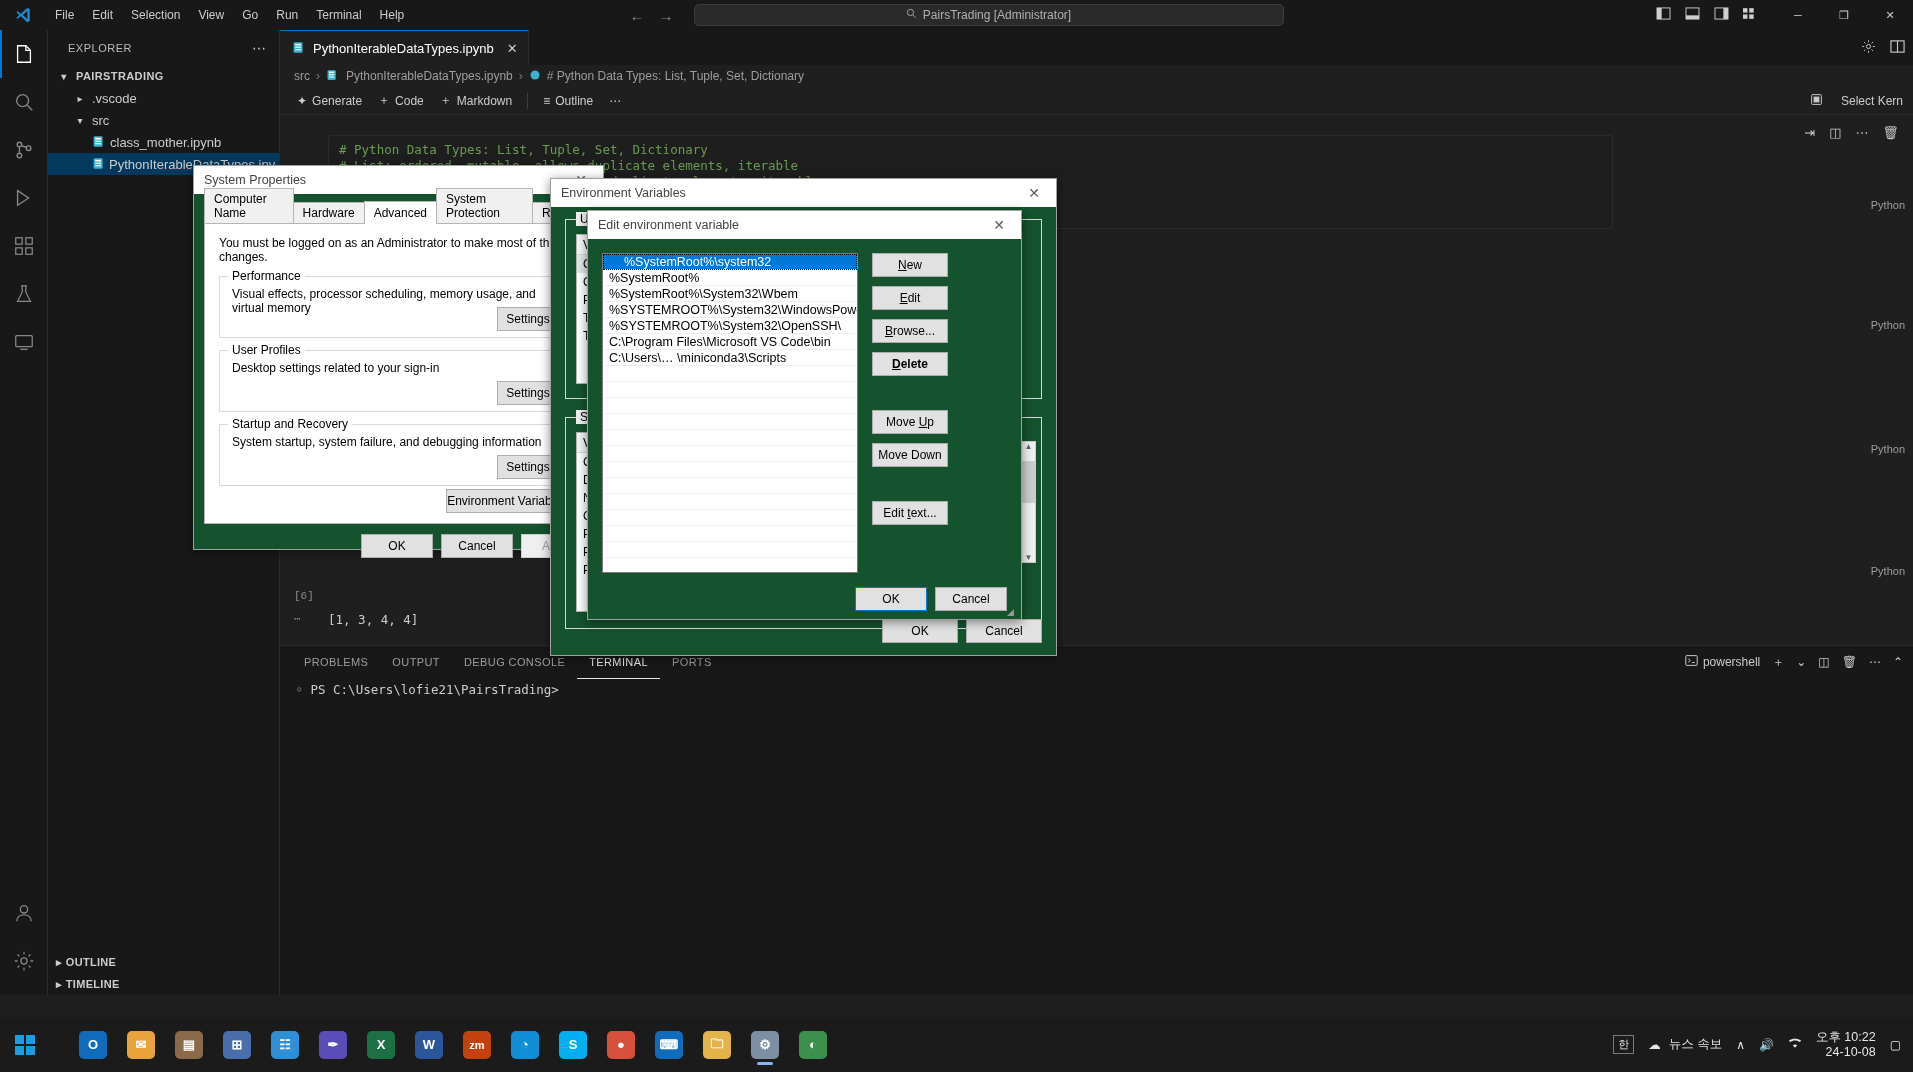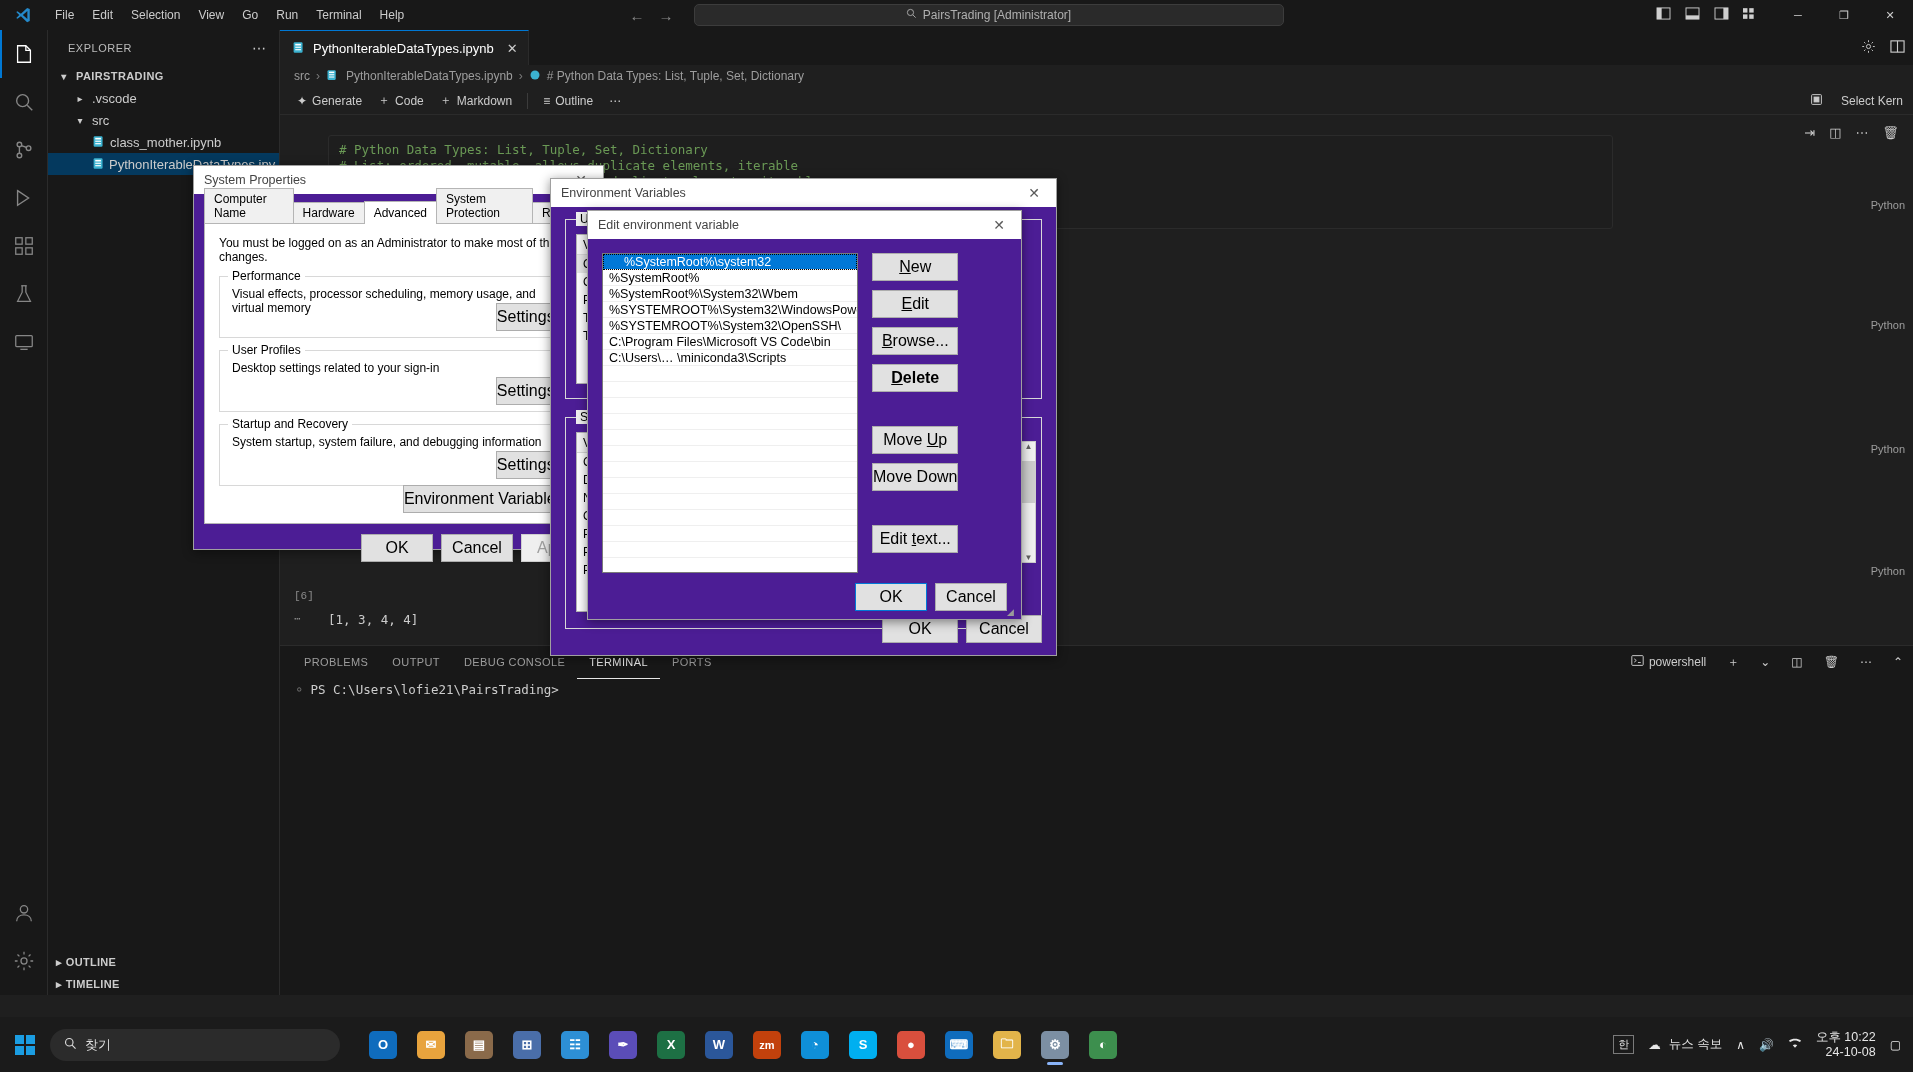--- a/index.html
+++ b/index.html
@@ -112,21 +112,21 @@
   .out-line { margin-left: 48px; color: #cccccc; font-family:"DejaVu Sans Mono", monospace; font-size: 12.5px;}
 
   
   .panel {
     position: absolute; left: 280px; right: 0; top: 645px; height: 350px;
     background: #181818; border-top: 1px solid #2b2b2b;
   }
   .panel-tabs { height: 32px; display: flex; align-items: center; gap: 0; padding-left: 12px; position: relative;}
   .ptab { padding: 0 12px; font-size: 11px; color: #9d9d9d; letter-spacing: .4px; line-height: 32px; }
   .ptab.active { color: #e7e7e7; border-bottom: 1px solid #e7e7e7; }
-  .panel-right { position:absolute; right: 10px; top: 0; height:32px; display:flex;align-items:center;gap:21px;color:#cccccc;font-size:12px;}
+  .panel-right { position:absolute; right: 10px; top: 0; height:32px; display:flex;align-items:center;gap:12px;color:#cccccc;font-size:12px;}
   .term-line { padding: 4px 0 0 14px; font-family:"DejaVu Sans Mono", monospace; font-size: 12.5px; color: #cccccc; display:flex; align-items:center; gap:6px;}
   .term-dot { color:#6a6a6a; }
 
   
   .taskbar {
     position: absolute; bottom: 0; left: 0; width: 1913px; height: 55px;
     background: #1b1b1b; display: flex; align-items: center;
     color: #ffffff; font-size: 12px;
   }
   .tb-start { width: 50px; display:flex; align-items:center; justify-content:center; }
@@ -137,21 +137,21 @@
   .tb-apps { display: flex; align-items: center; gap: 6px; margin-left: 22px; }
   .tb-app { width: 42px; height: 42px; border-radius: 5px; display:flex;align-items:center;justify-content:center; position: relative;}
   .tb-app.running::after{ content:''; position:absolute; bottom: 1px; left: 50%; transform: translateX(-50%); width: 16px; height: 3px; border-radius: 2px; background:#8ab4f8;}
   .tb-ico { width: 28px; height: 28px; border-radius: 5px; display:flex;align-items:center;justify-content:center; font-size: 13px; font-weight: bold; color:#fff; }
   .tb-right { margin-left: auto; display: flex; align-items: center; gap: 14px; padding-right: 12px; color:#e6e6e6;}
   .tb-news { display:flex; align-items:center; gap:8px; font-size: 12.5px;}
   .tb-clock { text-align: right; line-height: 15px; font-size: 12.5px; }
 
   
   .win-dialog {
-    position: absolute; background: #4c1d95; border: 1px solid #a0a0a0;
+    position: absolute; background: #14532d; border: 1px solid #a0a0a0;
     box-shadow: 0 2px 10px rgba(0,0,0,.45);
     font-family: "Liberation Sans", sans-serif; color: #000000; font-size: 12px;
   }
   .win-title {
     height: 28px; background: #ffffff; display: flex; align-items: center;
     padding-left: 10px; font-size: 12.5px; color: #444444;
   }
   .win-close {
     margin-left: auto; width: 44px; height: 28px; display:flex;align-items:center;justify-content:center;
     color: #5a5a5a; font-size: 14px;
@@ -163,21 +163,21 @@
     border: 1px solid #b5b5b5; border-bottom: none; margin-right: -1px; color: #000;
   }
   .wtab.active { background: #ffffff; position: relative; top: 1px; padding-top: 4px; padding-bottom: 4px; z-index: 2;}
   .tabpage { background: #ffffff; border: 1px solid #b5b5b5; border-top: none; padding: 12px 14px; }
   .grp { border: 1px solid #d8d8d8; margin-top: 12px; padding: 10px 12px 10px 12px; position: relative; }
   .grp-legend {
     position: absolute; top: -8px; left: 8px; background: #ffffff; padding: 0 4px; font-size: 12px;
   }
   .grp-text { font-size: 12px; color: #000; }
   .btn {
-    background: #e1e1e1; border: 1px solid #adadad; font-size: 16px;
+    background: #e1e1e1; border: 1px solid #adadad; font-size: 12px;
     padding: 4px 0; text-align: center; color: #000; font-family: "Liberation Sans", sans-serif;
     min-width: 72px; display:inline-block;
   }
   .btn.default { border: 1px solid #0078d7; }
   .btn.disabled { color: #a0a0a0; background: #efefef; border-color: #cfcfcf; }
   .btn-row { display: flex; justify-content: flex-end; gap: 8px; }
   u { text-decoration: underline; }
 
   
   .ev-grp { border: 1px solid #d8d8d8; position: relative; }
@@ -707,29 +707,20 @@
 
 <div class="taskbar">
   <div class="tb-start">
     <svg width="20" height="20" viewBox="0 0 20 20">
           <rect x="0" y="0" width="9" height="9" fill="#1b9de2"></rect>
           <rect x="11" y="0" width="9" height="9" fill="#1b9de2"></rect>
           <rect x="0" y="11" width="9" height="9" fill="#1b9de2"></rect>
           <rect x="11" y="11" width="9" height="9" fill="#1b9de2"></rect>
         </svg>
   </div>
-  <div class="tb-search">
-    <span>
-      <svg width="13" height="13" viewBox="0 0 16 16">
-            <circle cx="6.5" cy="6.5" r="4.6" fill="none" stroke="#dddddd" stroke-width="1.4"></circle>
-            <line x1="10" y1="10" x2="14.2" y2="14.2" stroke="#dddddd" stroke-width="1.4"></line>
-          </svg>
-    </span>
-    <span>찾기</span>
-  </div>
 
   <div class="tb-apps">
     <div class="tb-app">
           <div class="tb-ico" style="background:#0f6cbd;">O</div>
         </div>
     <div class="tb-app">
           <div class="tb-ico" style="background:#e8a33d;">✉</div>
         </div>
     <div class="tb-app">
           <div class="tb-ico" style="background:#8a6a4a;">▤</div>

